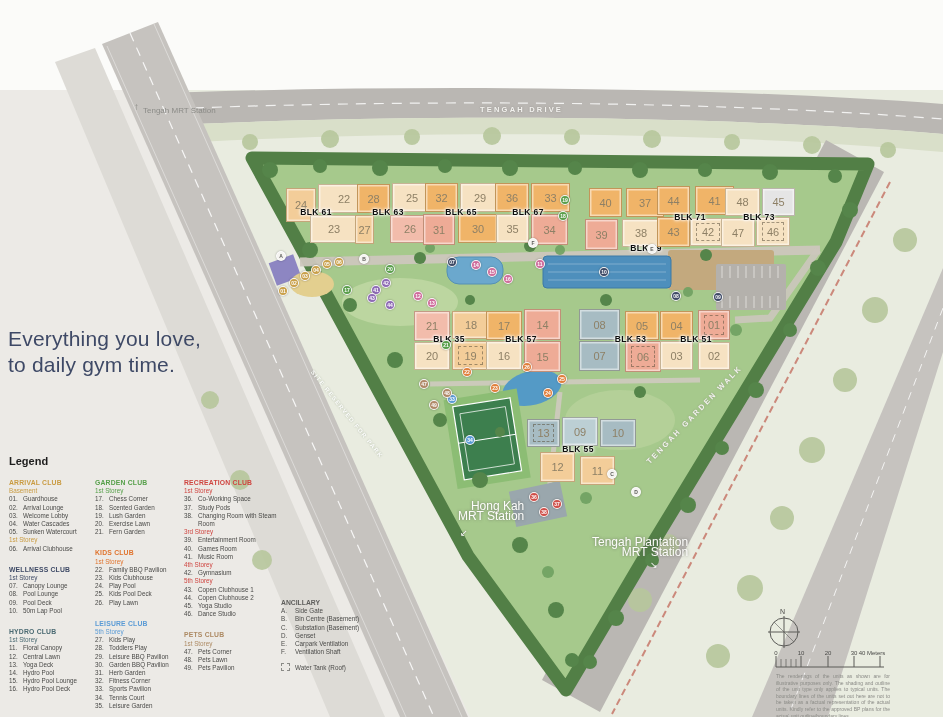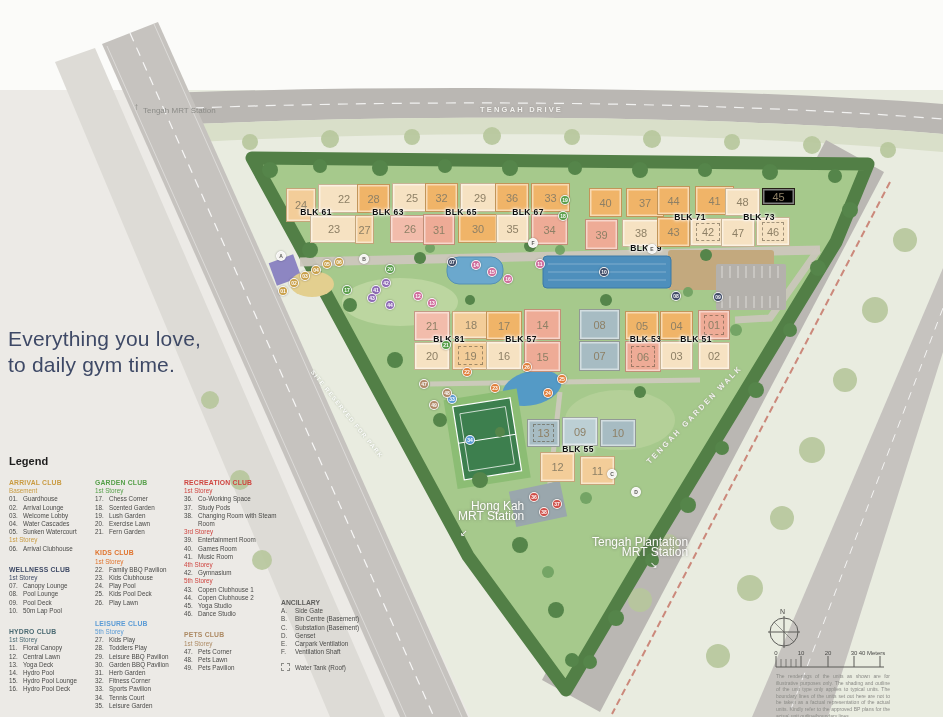--- a/index.html
+++ b/index.html
@@ -310,21 +310,21 @@
         <span>43</span>
       </div>
       <div class="unit" style="left: 690px; top: 218px; width: 36px; height: 28px; background: rgb(246, 226, 194);">
         <div class="dash"></div>
         <span>42</span>
       </div>
       <div class="blk-label" style="left: 690px; top: 217px;">BLK 71</div>
       <div class="unit" style="left: 725px; top: 188px; width: 35px; height: 28px; background: rgb(246, 226, 194);">
         <span>48</span>
       </div>
-      <div class="unit" style="left: 762px; top: 188px; width: 33px; height: 17px; background: #000000; justify-content: center;">
+      <div class="unit" style="left: 762px; top: 188px; width: 33px; height: 28px; background: #e5e5e5; justify-content: center;">
         <span>45</span>
       </div>
       <div class="unit" style="left: 721px; top: 218px; width: 34px; height: 29px; background: rgb(246, 226, 194);">
         <span>47</span>
       </div>
       <div class="unit" style="left: 756px; top: 217px; width: 34px; height: 29px; background: rgb(246, 226, 194);">
         <div class="dash"></div>
         <span>46</span>
       </div>
       <div class="blk-label" style="left: 759px; top: 217px;">BLK 73</div>
@@ -334,21 +334,21 @@
       <div class="unit" style="left: 452px; top: 311px; width: 38px; height: 28px; background: rgb(243, 205, 153);">
         <span>18</span>
       </div>
       <div class="unit" style="left: 414px; top: 342px; width: 36px; height: 28px; background: rgb(246, 226, 194);">
         <span>20</span>
       </div>
       <div class="unit" style="left: 452px; top: 341px; width: 37px; height: 29px; background: rgb(243, 205, 153);">
         <div class="dash"></div>
         <span>19</span>
       </div>
-      <div class="blk-label" style="left: 449px; top: 339px;">BLK 81</div>
+      <div class="blk-label" style="left: 449px; top: 339px;">BLK 35</div>
       <div class="unit" style="left: 486px; top: 311px; width: 36px; height: 29px; background: rgb(240, 180, 104);">
         <span>17</span>
       </div>
       <div class="unit" style="left: 524px; top: 309px; width: 37px; height: 31px; background: rgb(238, 171, 150);">
         <span>14</span>
       </div>
       <div class="unit" style="left: 486px; top: 341px; width: 36px; height: 29px; background: rgb(246, 226, 194);">
         <span>16</span>
       </div>
       <div class="unit" style="left: 524px; top: 341px; width: 37px; height: 31px; background: rgb(238, 171, 150);">
@@ -361,21 +361,21 @@
       <div class="unit" style="left: 625px; top: 311px; width: 34px; height: 29px; background: rgb(240, 180, 104);">
         <span>05</span>
       </div>
       <div class="unit" style="left: 579px; top: 341px; width: 41px; height: 30px; background: rgb(167, 188, 195);">
         <span>07</span>
       </div>
       <div class="unit" style="left: 625px; top: 341px; width: 36px; height: 31px; background: rgb(238, 171, 150);">
         <div class="dash"></div>
         <span>06</span>
       </div>
-      <div class="blk-label" style="left: 640px; top: 339px; padding-left: 11px;">BLK 53</div>
+      <div class="blk-label" style="left: 625px; top: 339px; padding-left: 11px;">BLK 53</div>
       <div class="unit" style="left: 660px; top: 311px; width: 33px; height: 29px; background: rgb(240, 180, 104);">
         <span>04</span>
       </div>
       <div class="unit" style="left: 698px; top: 310px; width: 32px; height: 30px; background: rgb(238, 171, 150);">
         <div class="dash"></div>
         <span>01</span>
       </div>
       <div class="unit" style="left: 660px; top: 341px; width: 33px; height: 29px; background: rgb(246, 226, 194);">
         <span>03</span>
       </div>

